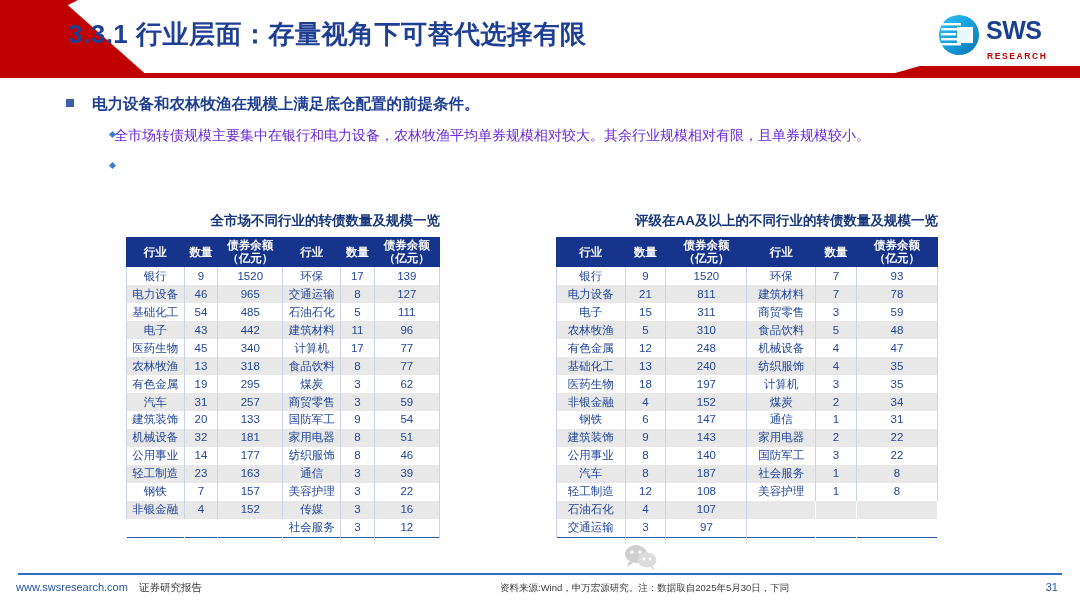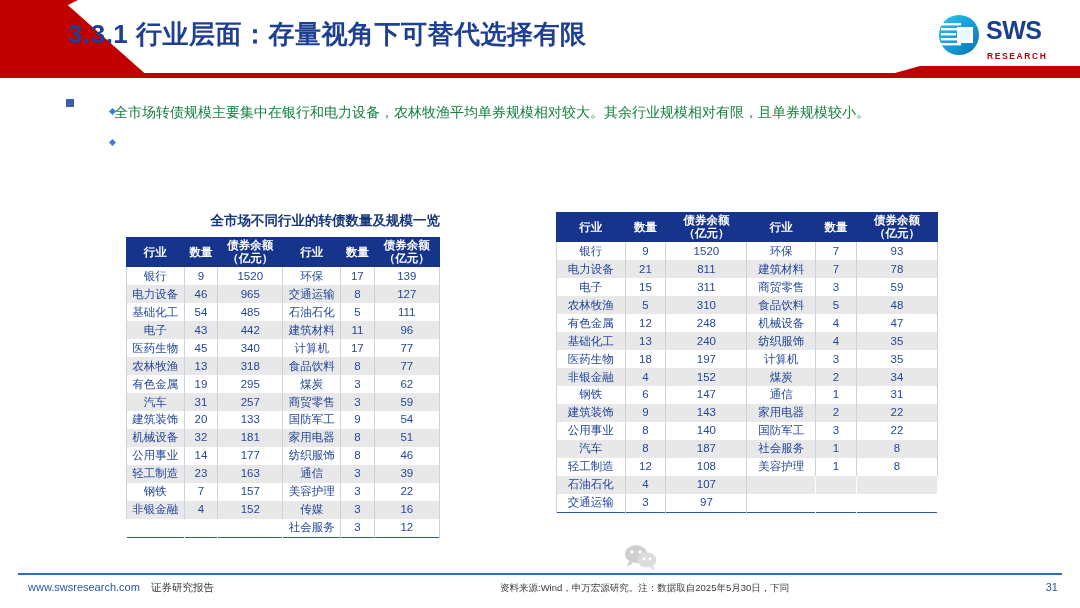--- a/index.html
+++ b/index.html
@@ -111,21 +111,21 @@
     position: absolute;
     left: 66px;
     top: 7px;
     width: 8px; height: 8px;
     background: #3f5fa8;
   }
   .bullet-l2 {
     position: relative;
     padding-left: 114px;
     font-size: 14px;
-    color: #15803d;
+    color: #6d28d9;
     line-height: 1.5;
     margin-top: 10px;
   }
   .bullet-l2 .dot {
     position: absolute;
     left: 110px;
     top: 7px;
     width: 5px; height: 5px;
     background: #3f7fd0;
     transform: rotate(45deg);
@@ -202,21 +202,21 @@
 
   
   .footer-rule {
     position: absolute;
     left: 18px; top: 573px;
     width: 1044px; height: 1.5px;
     background: #2e6fc4;
   }
   .footer-left {
     position: absolute;
-    left: 28px; top: 581px;
+    left: 16px; top: 581px;
     font-size: 11px;
     color: #2455a6;
     white-space: nowrap;
   }
   .footer-left .site { color: #2455a6; }
   .footer-left .rep  { color: #3a3a3a; margin-left: 8px; font-size: 10.5px; }
   .footer-source {
     position: absolute;
     left: 500px; top: 582px;
     font-size: 9.5px;
@@ -262,20 +262,21 @@
       </svg>
     </div>
     <div class="logo-text-main">SWS</div>
     <div class="logo-text-sub">RESEARCH</div>
   </div>
 </div>
 
 <div class="bullets">
   <div class="bullet-l1">
     <span class="sq"></span>
+    <span>电力设备和农林牧渔在规模上满足底仓配置的前提条件。</span>
   </div>
   <div class="bullet-l2">
     <span class="dot"></span>
     <span>全市场转债规模主要集中在银行和电力设备，农林牧渔平均单券规模相对较大。其余行业规模相对有限，且单券规模较小。</span>
   </div>
   <div class="bullet-l2">
     <span class="dot"></span>
   </div>
 </div>
 
@@ -419,20 +420,21 @@
           <td class="empty"></td>
           <td>社会服务</td>
           <td>3</td>
           <td>12</td>
         </tr>
       </tbody>
   </table>
 </div>
 
 <div class="table-block right">
+  <div class="table-title">评级在AA及以上的不同行业的转债数量及规模一览</div>
   <table class="data right">
     <colgroup>
       <col class="c-ind">
         <col class="c-num">
         <col class="c-amt">
       <col class="c-ind">
         <col class="c-num">
         <col class="c-amt">
     </colgroup>
     <thead>

